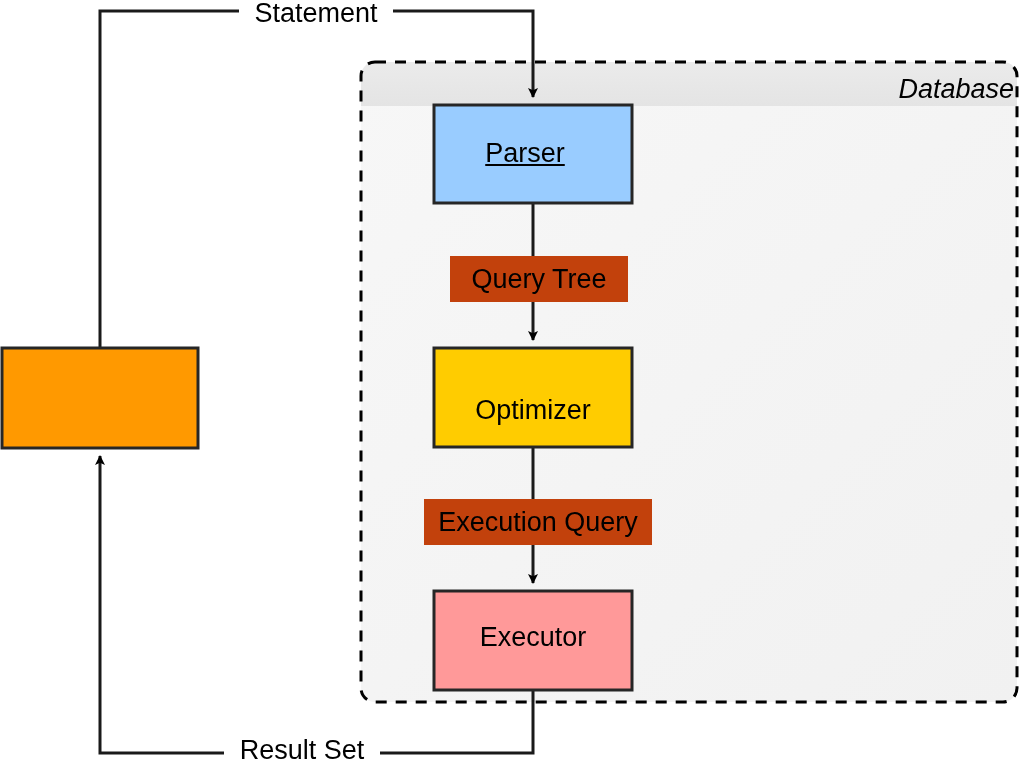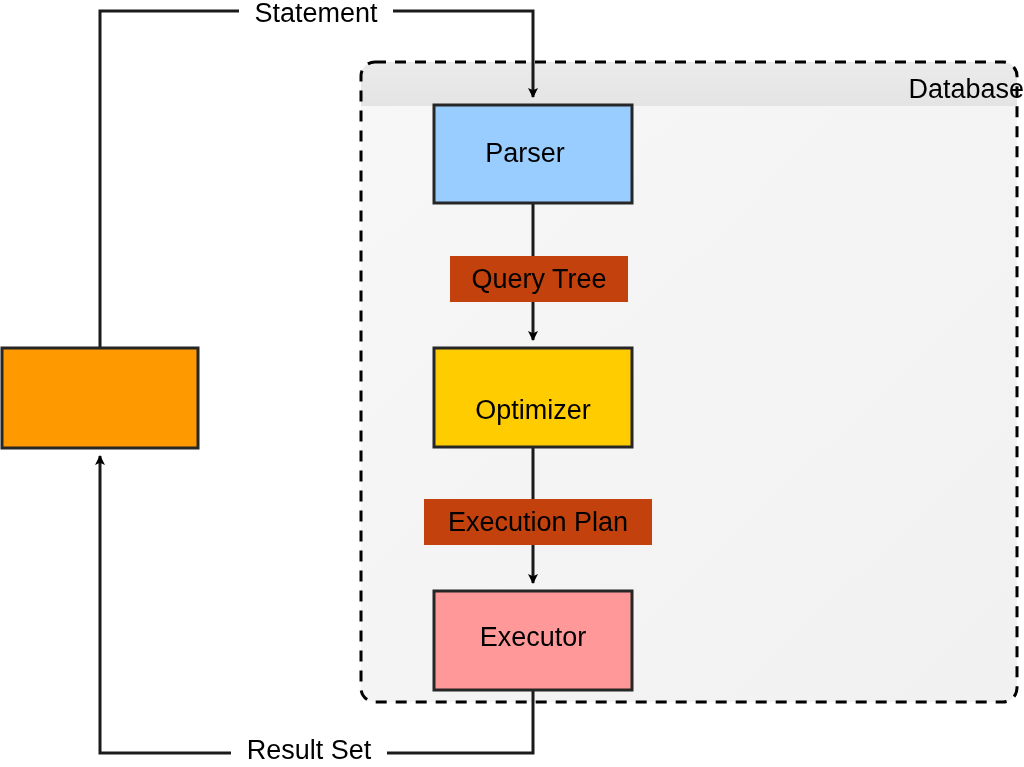--- a/index.html
+++ b/index.html
@@ -109,30 +109,30 @@
 
     <rect x="2" y="348" width="196" height="100" fill="#ff9900" stroke="#262626" stroke-width="3"></rect>
 
     <rect x="434" y="105" width="198" height="98" fill="#99ccff" stroke="#262626" stroke-width="3"></rect>
 
     <rect x="434" y="348" width="198" height="99" fill="#ffcc00" stroke="#262626" stroke-width="3"></rect>
 
     <rect x="434" y="591" width="198" height="99" fill="#ff9999" stroke="#262626" stroke-width="3"></rect>
   </svg>
 
-  <div class="container-title" style="right:0; top:74px;">Database</div>
+  <div class="container-title" style="right:10px; top:74px;font-style:italic;">Database</div>
 
 
-  <div class="node-label" style="left:434px; top:105px; width:182px; height:98px;">Parser</div>
+  <div class="node-label" style="left:434px; top:105px; width:182px; height:98px;text-decoration:underline;">Parser</div>
 
   <div class="node-label" style="left:434px; top:348px; width:198px; height:125px;">Optimizer</div>
 
   <div class="node-label" style="left:434px; top:591px; width:198px; height:94px;">Executor</div>
 
   <div class="edge-label" style="left:239px; top:-3px; width:154px; height:33px; background:#ffffff;">Statement</div>
 
   <div class="edge-label boxed" style="left:450px; top:256px; width:166px; height:42px;">Query Tree</div>
 
-  <div class="edge-label boxed" style="left:424px; top:499px; width:216px; height:42px;">Execution Plan</div>
+  <div class="edge-label boxed" style="left:424px; top:499px; width:216px; height:42px;">Execution Query</div>
 
-  <div class="edge-label" style="left:231px; top:734px; width:156px; height:33px; background:#ffffff;">Result Set</div>
+  <div class="edge-label" style="left:224px; top:734px; width:156px; height:33px; background:#ffffff;">Result Set</div>
 
 </div>
 
 </body></html>

